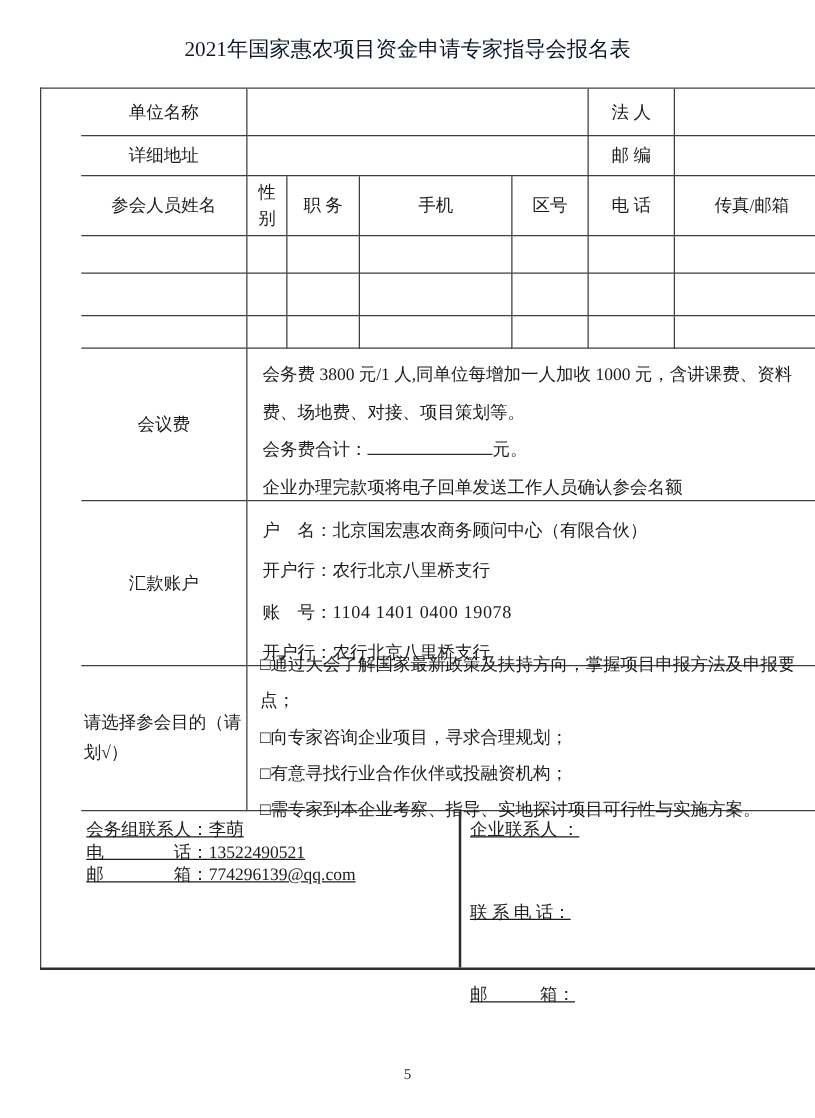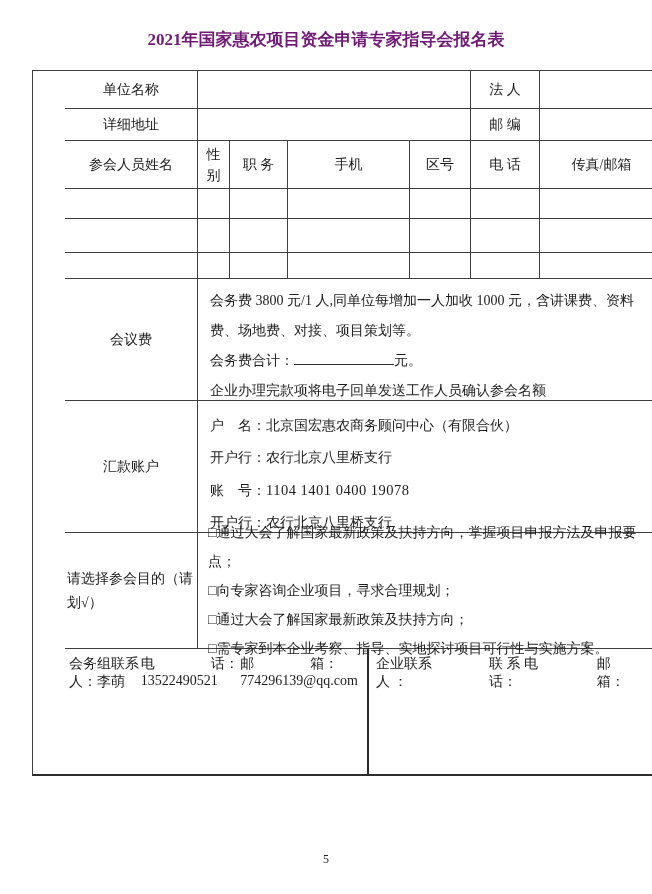--- a/index.html
+++ b/index.html
@@ -3,21 +3,21 @@
 <meta charset="utf-8">
 <style>
   html,body { margin:0; padding:0; background:#ffffff; }
   .page {
     position:relative; width:652px; height:894px; background:#ffffff;
     font-family:"Liberation Serif","DejaVu Serif",serif;
     color:#1c1c1c; overflow:hidden;
   }
   .doc-title {
     position:absolute; top:28px; left:0; width:100%;
-    text-align:center; font-size:17px; font-weight:bold; color:#701a75;
+    text-align:center; font-size:17px; font-weight:normal; color:#0f172a;
   }
   .t {
     position:absolute; left:32px; top:70px; width:598px;
     border:1px solid #3f3f3f; border-bottom:2px solid #2c2c2c;padding-left:32px;
   }
   .row { display:flex; }
   .row > div {
     box-sizing:border-box;
     border-right:1px solid #3f3f3f; border-bottom:1px solid #3f3f3f;
     font-size:14px;
@@ -40,21 +40,21 @@
 
   .fee-cell { padding:7px 12px 0 12px; line-height:30px; font-size:13.5px; }
   .fee-cell p { margin:0; }
   .blank { display:inline-block; width:100px; border-bottom:1px solid #2c2c2c; height:14px; vertical-align:baseline; }
   .acc-cell { padding:9px 12px 0 12px; line-height:32px; font-size:13.5px; }
   .acc-cell p { margin:0; }
   .acc-num { font-weight:normal; font-size:14.5px; letter-spacing:0.5px; }
   .pur-cell { padding:0 10px; line-height:29px; font-size:13.5px; display:flex; flex-direction:column; justify-content:center; }
   .pur-cell p { margin:0; }
   .contact-row > div:first-child { border-right:2px solid #2c2c2c; }
-  .con-cell { display:flex; justify-content:center; padding:6px 4px; }
+  .con-cell { display:flex; flex-direction:column; justify-content:flex-start; padding:6px 4px;text-decoration:underline; }
   .con-cell.right { padding-left:7px;gap:48px; }
   .con-cell p { margin:0; }
   .page-num { position:absolute; top:852px; left:0; width:100%; text-align:center; font-size:12px; color:#222; }
 </style>
 </head>
 <body>
 
 <div class="page">
 
   <div class="doc-title">2021年国家惠农项目资金申请专家指导会报名表</div>
@@ -134,21 +134,21 @@
         <p><span>账　号：</span><span class="acc-num">1104 1401 0400 19078</span></p>
         <p>开户行：农行北京八里桥支行</p>
       </div>
     </div>
 
     <div class="row h116">
       <div class="w1 wraplbl">请选择参会目的（请划√）</div>
       <div class="wc pur-cell">
         <p>□通过大会了解国家最新政策及扶持方向，掌握项目申报方法及申报要点；</p>
         <p>□向专家咨询企业项目，寻求合理规划；</p>
-        <p>□通过大会了解国家最新政策及扶持方向；</p>
+        <p>□有意寻找行业合作伙伴或投融资机构；</p>
         <p>□需专家到本企业考察、指导、实地探讨项目可行性与实施方案。</p>
       </div>
     </div>
 
     <div class="row h125 contact-row">
       <div class="wl con-cell">
         <p>会务组联系人：李萌</p>
         <p>电　　　　话：13522490521</p>
         <p>邮　　　　箱：774296139@qq.com</p>
       </div>

